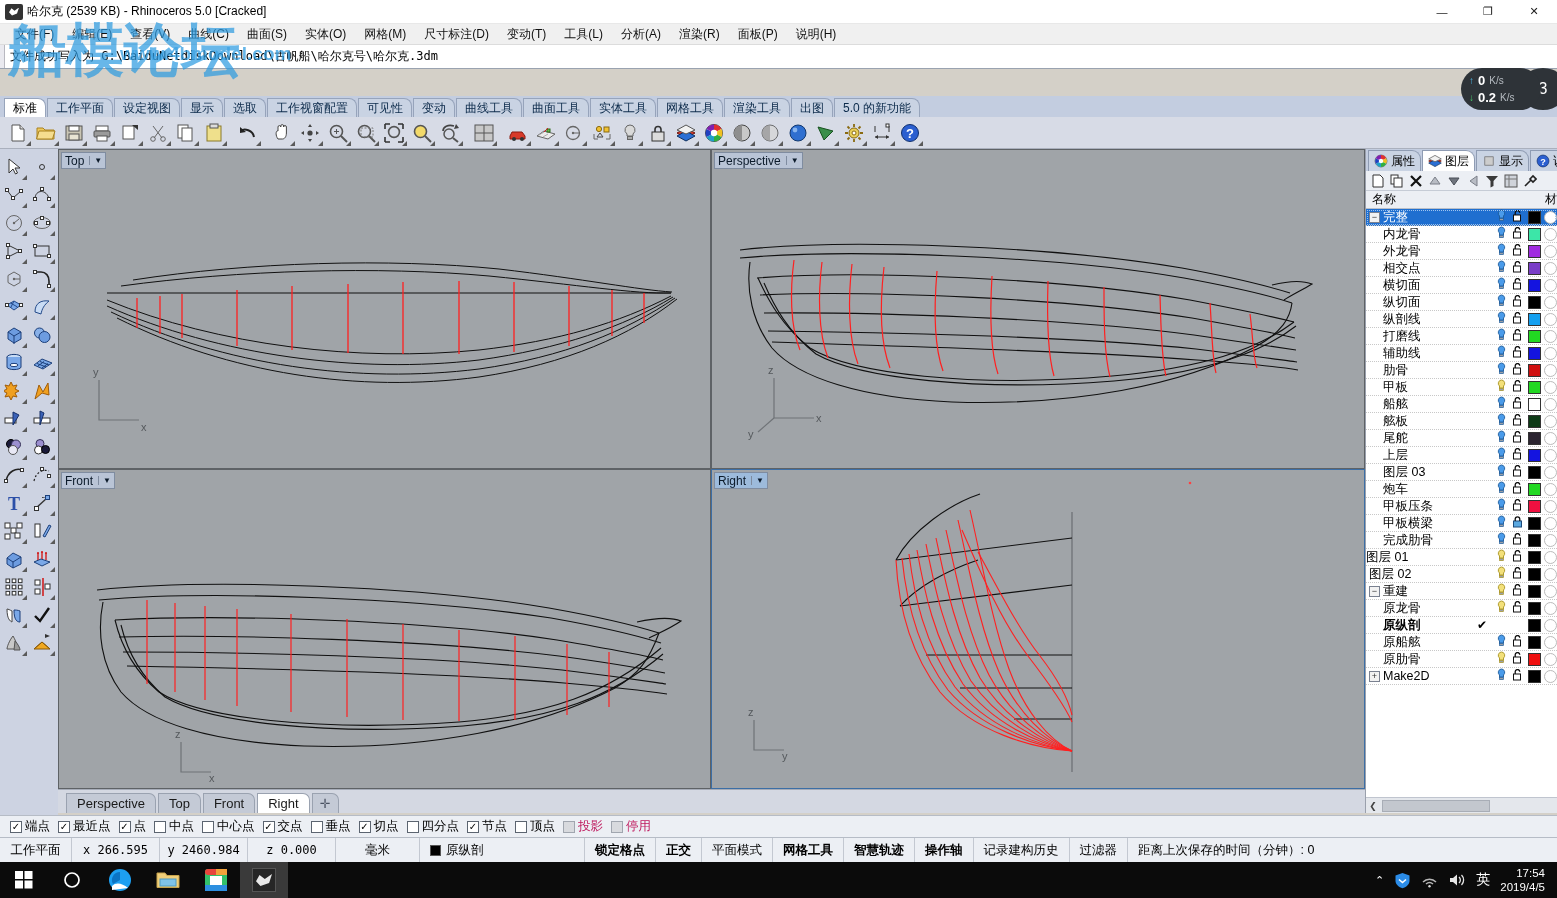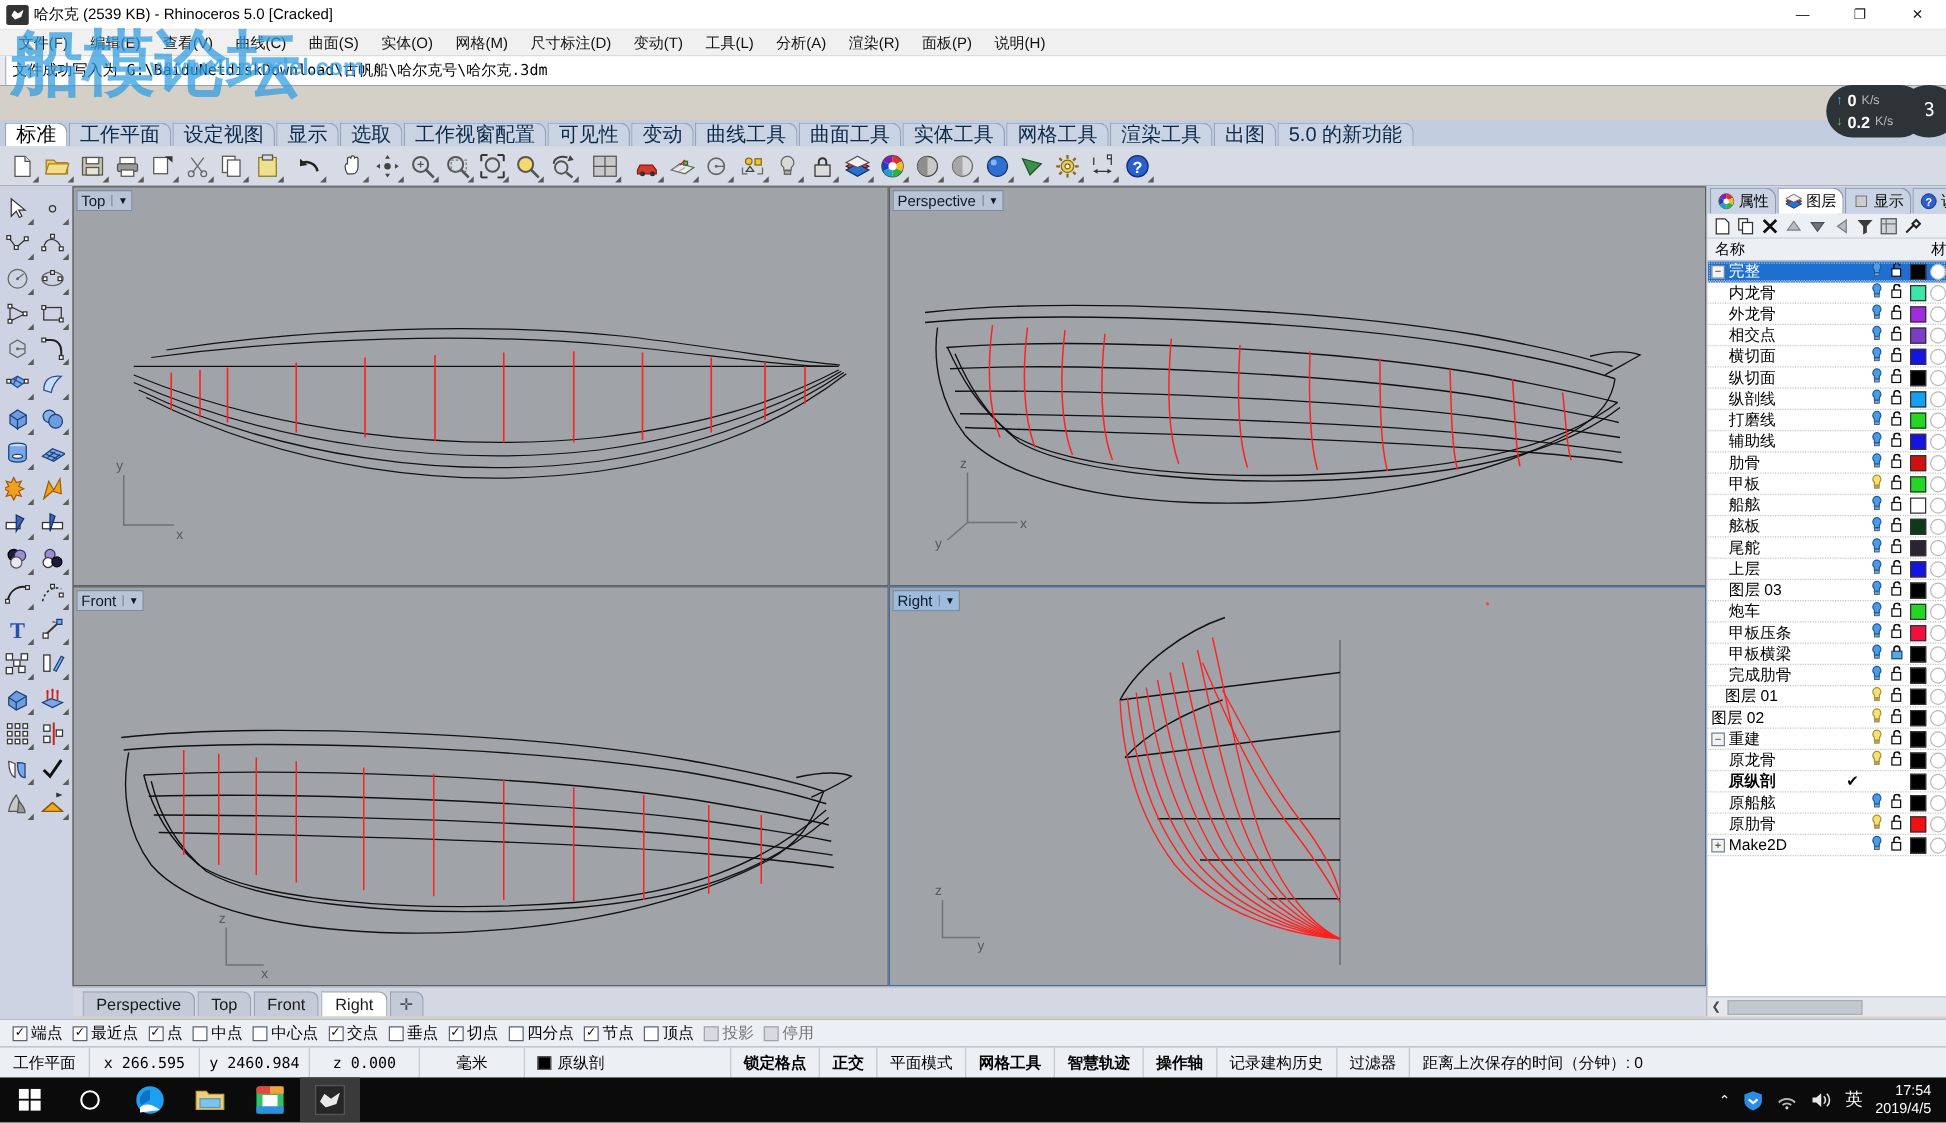--- a/index.html
+++ b/index.html
@@ -82,21 +82,21 @@
     display:flex; align-items:center; justify-content:center; font-size:16px;
   }
 
   
   .tabstrip {
     position:absolute; left:0; top:96px; width:1557px; height:21px;
     background:#c3cde0; display:flex; align-items:flex-end; padding-left:4px;
   }
   .ttab {
     height:19px; padding:0 8px; display:flex; align-items:center;
-    font-size:16px; color:#0b2a4a; background:#c9d3e3;
+    font-size:12px; color:#0b2a4a; background:#c9d3e3;
     border:1px solid #97a4bb; border-bottom:none;
     border-radius:0 8px 0 0; margin-right:1px; white-space:nowrap;
   }
   .ttab.active { background:#ffffff; color:#000; }
 
   
   .maintoolbar {
     position:absolute; left:0; top:117px; width:1557px; height:32px;
     background:#d7dbe6; display:flex; align-items:center; padding-left:4px;
     border-bottom:1px solid #aab0bd;
@@ -210,21 +210,21 @@
     position:absolute; left:0; top:815px; width:1557px; height:22px;
     background:#eceff4; display:flex; align-items:center; padding-left:10px;
     border-top:1px solid #b6bcc6; font-size:12.5px; gap:2px;
   }
   .osnap-item { display:flex; align-items:center; gap:3px; padding:0 6px 0 0; white-space:nowrap; }
   .cbx {
     width:12px; height:12px; border:1px solid #5b6470; background:#fff;
     display:flex; align-items:center; justify-content:center; font-size:10px; line-height:1;
   }
   .cbx.dis { background:#d8dade; border-color:#a0a6af; }
-  .osnap-item.dis { color:#737373;text-align:right; }
+  .osnap-item.dis { color:#be185d;text-align:right; }
 
   
   .statusbar {
     position:absolute; left:0; top:837px; width:1557px; height:25px;
     background:#eceff4; display:flex; align-items:center; font-size:12.5px;
     border-top:1px solid #b6bcc6;
   }
   .sb-cell {
     height:25px; display:flex; align-items:center; justify-content:center;
     padding:0 10px; border-right:1px solid #c3c8d1; white-space:nowrap;
@@ -1376,21 +1376,21 @@
               <rect x="3.6" y="9.4" width="3.8" height="2.2" fill="#9aa0a8" stroke="#1c5a9a" stroke-width="0.7"></rect>
             </svg></span>
           <span class="lock"><svg width="11" height="12" viewBox="0 0 11 12">
               <rect x="1.5" y="5" width="7" height="6" fill="#fff" stroke="#111"></rect>
               <path d="M3.2 5 V3 a2.3 2.3 0 0 1 4.6 -0.3" fill="none" stroke="#111" stroke-width="1.3"></path>
             </svg></span>
           <span class="swatch" style="background: rgb(0, 0, 0);"></span>
           <span class="matcircle"></span>
         </div>
         <div class="lyr-row">
-          <div class="lyr-name" style="display: flex; align-items: center; padding-left: 14px;">
+          <div class="lyr-name" style="display: flex; align-items: center; padding-left: 0;">
             <span>图层 01</span>
           </div>
           <span class="lyr-check"></span>
           <span class="bulb"><svg width="11" height="13" viewBox="0 0 11 13">
               <path d="M5.5 1 a3.4 3.4 0 0 1 2 6 v2 h-4 v-2 a3.4 3.4 0 0 1 2 -6 Z" fill="#f3e07a" stroke="#a89320" stroke-width="0.9"></path>
               <rect x="3.6" y="9.4" width="3.8" height="2.2" fill="#9aa0a8" stroke="#a89320" stroke-width="0.7"></rect>
             </svg></span>
           <span class="lock"><svg width="11" height="12" viewBox="0 0 11 12">
               <rect x="1.5" y="5" width="7" height="6" fill="#fff" stroke="#111"></rect>
               <path d="M3.2 5 V3 a2.3 2.3 0 0 1 4.6 -0.3" fill="none" stroke="#111" stroke-width="1.3"></path>

